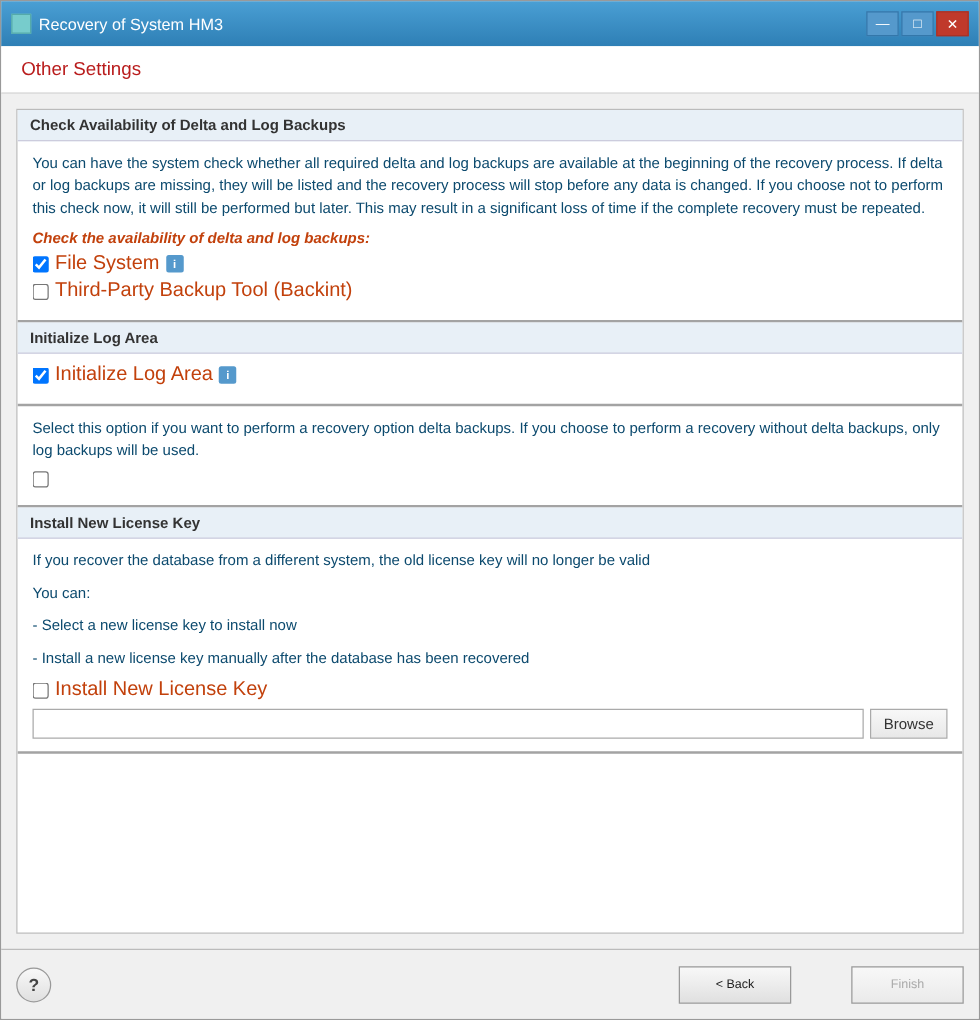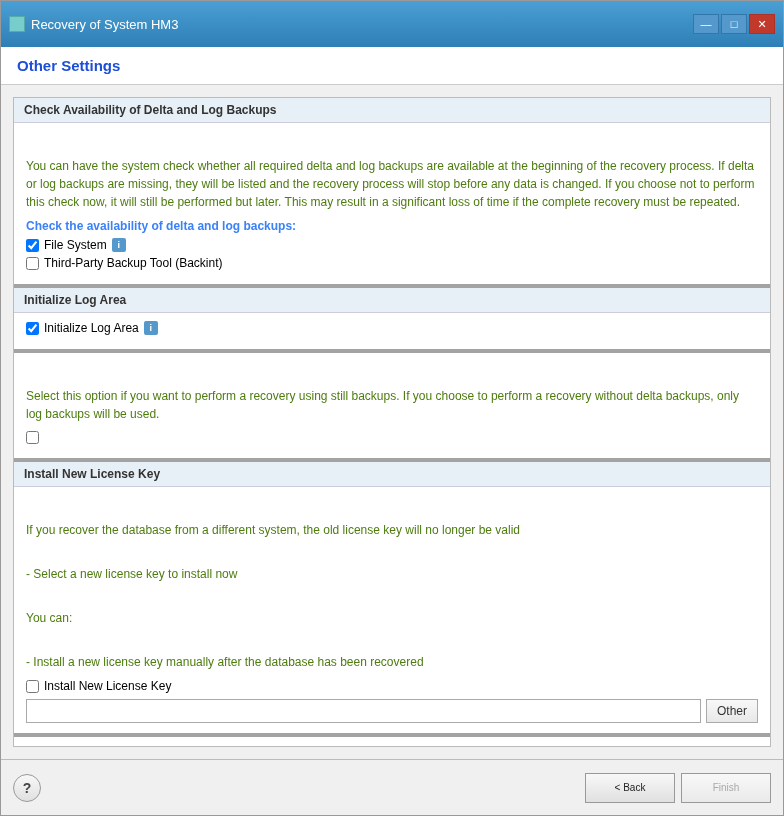--- a/index.html
+++ b/index.html
@@ -22,21 +22,21 @@
       display: flex;
       flex-direction: column;
     }
     .title-bar {
       background: linear-gradient(to bottom, #4a9fd4, #2e7fb5);
       color: white;
       display: flex;
       align-items: center;
       justify-content: space-between;
       padding: 0 8px;
-      height: 46px;
+      height: 36px;
       flex-shrink: 0;
     }
     .title-bar-left {
       display: flex;
       align-items: center;
       gap: 6px;
     }
     .title-bar-icon {
       width: 16px;
       height: 16px;
@@ -68,78 +68,78 @@
       border-color: #a93226;
     }
     .page-header {
       background: white;
       padding: 10px 16px;
       border-bottom: 1px solid #ccc;
       flex-shrink: 0;
     }
     .page-header-title {
       font-size: 15px;
-      font-weight: bold;
-      color: #1d4ed8;
+      font-weight: normal;
+      color: #b91c1c;
     }
     .content-area {
       flex: 1;
       overflow: hidden;
       display: flex;
       padding: 12px;
       background: #f0f0f0;
     }
     .scroll-panel {
       flex: 1;
       background: white;
       border: 1px solid #bbb;
       overflow-y: scroll;
       overflow-x: hidden;
     }
     .section {
-      border-bottom: 4px solid #a3a3a3;
+      border-bottom: 2px solid #a3a3a3;
     }
     .section-header {
       background: #e8f0f7;
       padding: 5px 10px;
       font-weight: bold;
       color: #333;
       font-size: 12px;
       border-bottom: 1px solid #ccd;
     }
     .section-body {
       padding: 8px 12px 10px 12px;
     }
     .section-desc {
-      color: #4d7c0f;
+      color: #0c4a6e;
       line-height: 1.5;
       margin-bottom: 8px;
       font-size: 12px;
-      margin-top: 26px;
     }
     .check-label {
       font-weight: bold;
       margin-bottom: 5px;
-      color: #3b82f6;
-      font-size: 12px;
+      color: #c2410c;
+      font-size: 12px;
+      font-style: italic;
     }
     .checkbox-row {
       display: flex;
       align-items: center;
       gap: 5px;
       margin-bottom: 4px;
     }
     .checkbox-row input[type="checkbox"] {
       width: 13px;
       height: 13px;
       cursor: pointer;
     }
     .checkbox-row label {
-      font-size: 12px;
-      color: #000000;
+      font-size: 16px;
+      color: #c2410c;
       cursor: pointer;
     }
     .info-icon {
       display: inline-flex;
       align-items: center;
       justify-content: center;
       width: 14px;
       height: 14px;
       background: #5599cc;
       color: white;
@@ -209,20 +209,21 @@
       background: linear-gradient(to bottom, #f8f8f8, #e0e0e0);
       border: 1px solid #999;
       font-size: 10px;
       color: #222;
       cursor: pointer;
     }
     .nav-btn:disabled {
       color: #aaa;
       background: linear-gradient(to bottom, #f8f8f8, #eaeaea);
       cursor: default;
+      margin-left: 42px;
     }
     
     .scroll-panel::-webkit-scrollbar { width: 16px; }
     .scroll-panel::-webkit-scrollbar-track { background: #f0f0f0; border-left: 1px solid #ccc; }
     .scroll-panel::-webkit-scrollbar-thumb { background: #c0c0c0; border: 1px solid #aaa; }
     .scroll-panel::-webkit-scrollbar-button { 
       background: #e0e0e0; 
       border: 1px solid #aaa; 
       height: 16px; 
       display: block;
@@ -285,45 +286,45 @@
             <label for="cb-initlog">
               <span>Initialize Log Area</span>
             </label>
             <span class="info-icon">i</span>
           </div>
         </div>
       </div>
 
       <div class="section">
         <div class="section-body">
-          <p class="section-desc">Select this option if you want to perform a recovery using still backups. If you choose to perform a recovery without delta backups, only log backups will be used.</p>
+          <p class="section-desc">Select this option if you want to perform a recovery option delta backups. If you choose to perform a recovery without delta backups, only log backups will be used.</p>
           <div class="checkbox-row">
             <input type="checkbox" id="cb-usedelta" style="">
           </div>
         </div>
       </div>
 
       <div class="section">
         <div class="section-header">
           <span>Install New License Key</span>
         </div>
         <div class="section-body">
           <p class="section-desc">If you recover the database from a different system, the old license key will no longer be valid</p>
+          <p class="section-desc">You can:</p>
           <p class="section-desc">- Select a new license key to install now</p>
-          <p class="section-desc">You can:</p>
           <p class="section-desc">- Install a new license key manually after the database has been recovered</p>
           <div class="checkbox-row">
             <input type="checkbox" id="cb-license" style="">
             <label for="cb-license">
               <span>Install New License Key</span>
             </label>
           </div>
           <div class="license-input-row">
             <input type="text" class="license-input" style="">
-            <button class="browse-btn">Other</button>
+            <button class="browse-btn">Browse</button>
           </div>
         </div>
       </div>
 
     </div>
   </div>
 
   <div class="footer">
     <div class="footer-left">
       <button class="help-btn">?</button>

